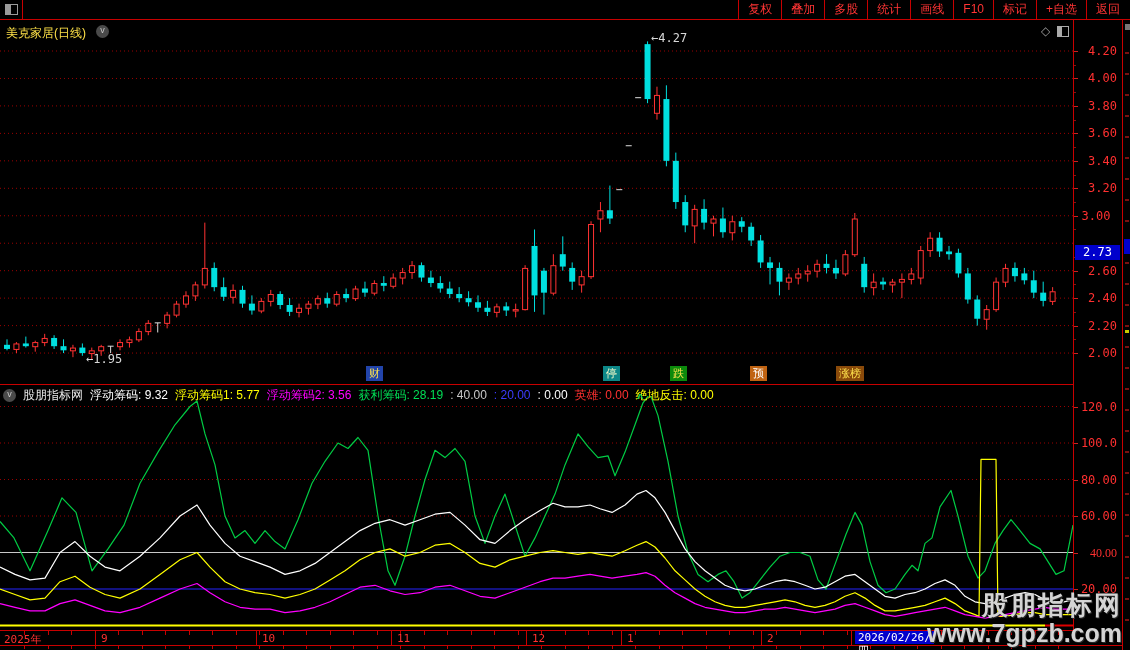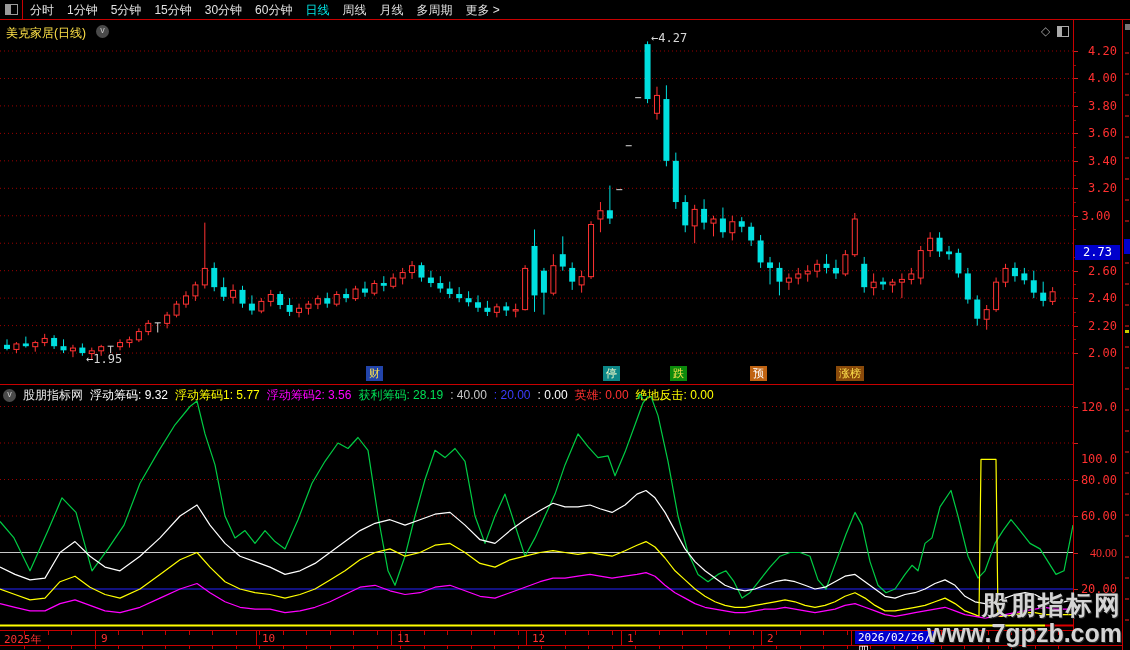--- a/index.html
+++ b/index.html
@@ -69,32 +69,30 @@
 <div class="screen">
   <div class="hline" style="left:0;top:0;width:1130px;"></div>
   <div class="vline" style="left:0;top:0;height:20px;"></div>
   <div class="vline" style="left:1129px;top:0;height:650px;"></div>
 
   <div id="toolbar">
     <span class="win-icon">
         <i></i>
       </span>
     <div class="vline" style="left:22px;top:0;height:20px;"></div>
-    <div id="tabs">
-        <span class="tab">分时</span>
-        <span class="tab">1分钟</span>
-        <span class="tab">5分钟</span>
-        <span class="tab">15分钟</span>
-        <span class="tab">30分钟</span>
-        <span class="tab">60分钟</span>
-        <span class="tab active">日线</span>
-        <span class="tab">周线</span>
-        <span class="tab">月线</span>
-        <span class="tab">多周期</span>
-        <span class="tab">更多 &gt;</span>
+    <div id="rbtns">
+        <span class="rbtn">复权</span>
+        <span class="rbtn">叠加</span>
+        <span class="rbtn">多股</span>
+        <span class="rbtn">统计</span>
+        <span class="rbtn">画线</span>
+        <span class="rbtn">F10</span>
+        <span class="rbtn">标记</span>
+        <span class="rbtn">+自选</span>
+        <span class="rbtn">返回</span>
       </div>
   </div>
   <div class="hline" style="left:0;top:19px;width:1130px;"></div>
 
   <div id="titlebar">
     <span id="stock-title">美克家居(日线)</span>
     <span class="chev-circle">v</span>
     <span class="diamond">◇</span>
     <span class="panel-icon">
         <i></i>
@@ -523,21 +521,21 @@
       <div class="ptick minor" style="top: 127.11px;"></div>
       <div class="ptick minor" style="top: 154.57px;"></div>
       <div class="ptick minor" style="top: 182.03px;"></div>
       <div class="ptick minor" style="top: 209.49px;"></div>
       <div class="ptick minor" style="top: 236.95px;"></div>
       <div class="ptick minor" style="top: 264.41px;"></div>
       <div class="ptick minor" style="top: 291.87px;"></div>
       <div class="ptick minor" style="top: 319.33px;"></div>
       <div class="plabel" style="top: 379.5px;">120.0</div>
       <div class="ptick" style="top: 386.5px;"></div>
-      <div class="plabel" style="top: 416px; margin-top: 16px;">100.0</div>
+      <div class="plabel" style="top: 416px;">100.0</div>
       <div class="ptick" style="top: 423px;"></div>
       <div class="plabel" style="top: 452.5px;">80.00</div>
       <div class="ptick" style="top: 459.5px;"></div>
       <div class="plabel" style="top: 489px;">60.00</div>
       <div class="ptick" style="top: 496px;"></div>
       <div class="plabel" style="top: 525.5px; font-family: Liberation Serif, serif;">40.00</div>
       <div class="ptick" style="top: 532.5px;"></div>
       <div class="plabel" style="top: 562px;">20.00</div>
       <div class="ptick" style="top: 569px;"></div>
       <div id="price-badge" style="top: 224.831px;">2.73</div>

